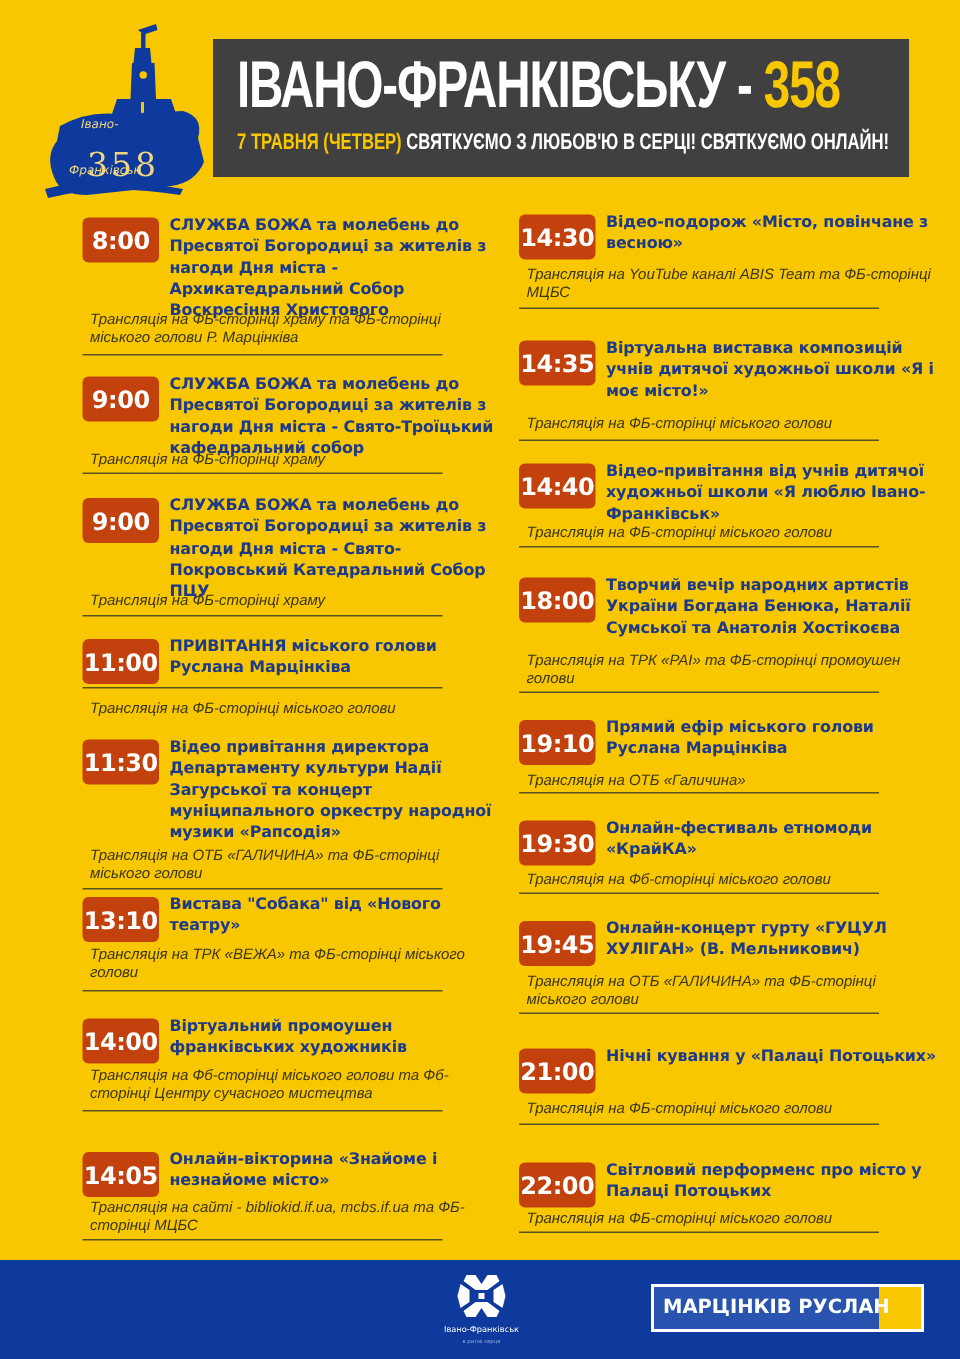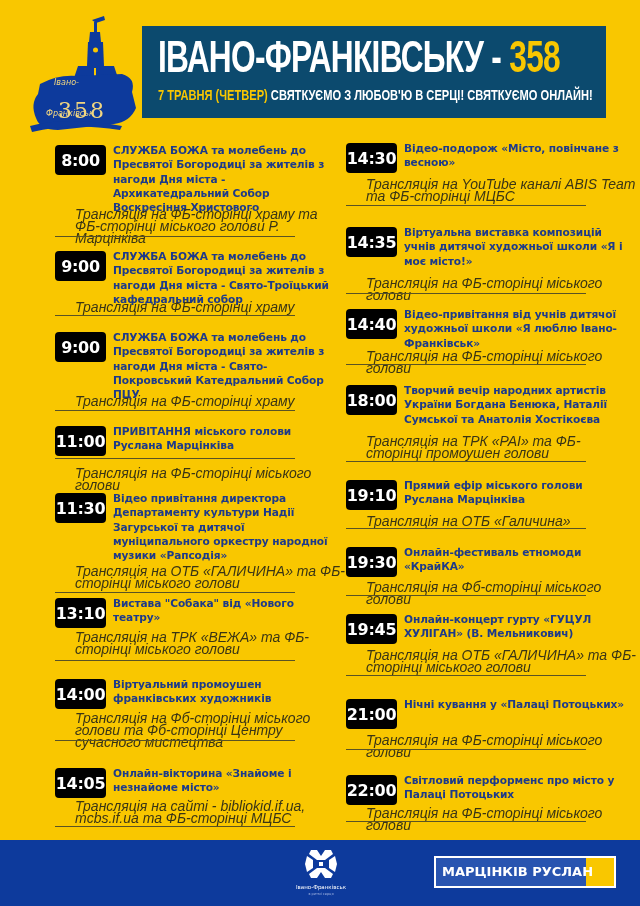--- a/index.html
+++ b/index.html
@@ -8,21 +8,21 @@
     background: #f9c700;
     font-family: "DejaVu Sans", "Liberation Sans", sans-serif;
     position: relative;
     color: #1d3a8a;
   }
   .logo-top {
     position: absolute; left: 18px; top: 8px; width: 130px; height: 125px; text-align: center;
   }
   .header-box {
     position: absolute; left: 142px; top: 26px; width: 464px; height: 92px;
-    background: #0c4a6e;
+    background: #404040;
   }
   .header-title {
     position: absolute; left: 16px; top: 6px;
     font-family: "Liberation Sans", sans-serif; font-weight: bold;
     font-size: 44px; letter-spacing: -1px; color: #ffffff;
     transform: scaleX(0.72); transform-origin: left top; white-space: nowrap;
   }
   .header-title .num { color: #f9c700; }
   .header-sub {
     position: absolute; left: 16px; top: 60px;
@@ -32,34 +32,34 @@
   }
   .header-sub .date { color: #f9c700; }
 
   .col { position: absolute; top: 0; width: 290px; }
   .col-left { left: 55px; }
   .col-right { left: 346px; }
 
   .event { position: absolute; left: 0; width: 285px; }
   .badge {
     position: absolute; left: 0; top: 0; width: 51px; height: 30px;
-    background: #000000; border-radius: 4px;
+    background: #c2410c; border-radius: 4px;
     color: #ffffff; font-weight: bold; font-size: 16px;
     display: flex; align-items: center; justify-content: center;
     font-family: "DejaVu Sans", sans-serif; letter-spacing: -0.3px;
   }
   .title {
     position: absolute; left: 58px; top: -2px; width: 230px;
     font-weight: bold; font-size: 10.6px; line-height: 14.3px;
     color: #1d3a8a; letter-spacing: -0.1px;
   }
   .note {
-    position: absolute; left: 20px; width: 270px;
+    position: absolute; left: 5px; width: 270px;
     font-family: "Liberation Sans", sans-serif; font-style: italic;
-    font-size: 14px; line-height: 12px; color: #3a3515;
+    font-size: 10px; line-height: 12px; color: #3a3515;
   }
   .rule {
     position: absolute; left: 0; width: 240px; height: 1px; background: #5a5324;
   }
 
   .footer {
     position: absolute; left: 0; top: 840px; width: 640px; height: 78px;
     background: #0d3a9c;
   }
   .footer-logo { position: absolute; left: 303px; top: 6px; width: 36px; height: 36px; }
@@ -130,21 +130,21 @@
     <div class="rule" style="top:78px"></div>
   </div>
   <div class="event" style="top:426px">
     <div class="badge">11:00</div>
     <div class="title">ПРИВІТАННЯ міського голови Руслана Марцінківа</div>
     <div class="rule" style="top:32px"></div>
     <div class="note" style="top:41px">Трансляція на ФБ-сторінці міського голови</div>
   </div>
   <div class="event" style="top:493px">
     <div class="badge">11:30</div>
-    <div class="title">Відео привітання директора Департаменту культури Надії Загурської та дитячої муніципального оркестру народної музики «Рапсодія»</div>
+    <div class="title">Відео привітання директора Департаменту культури Надії Загурської та концерт муніципального оркестру народної музики «Рапсодія»</div>
     <div class="note" style="top:72px">Трансляція на ОТБ «ГАЛИЧИНА» та ФБ-сторінці міського голови</div>
     <div class="rule" style="top:99px"></div>
   </div>
   <div class="event" style="top:598px">
     <div class="badge">13:10</div>
     <div class="title">Вистава "Собака" від «Нового театру»</div>
     <div class="note" style="top:33px">Трансляція на ТРК «ВЕЖА» та ФБ-сторінці міського голови</div>
     <div class="rule" style="top:62px"></div>
   </div>
   <div class="event" style="top:679px">

